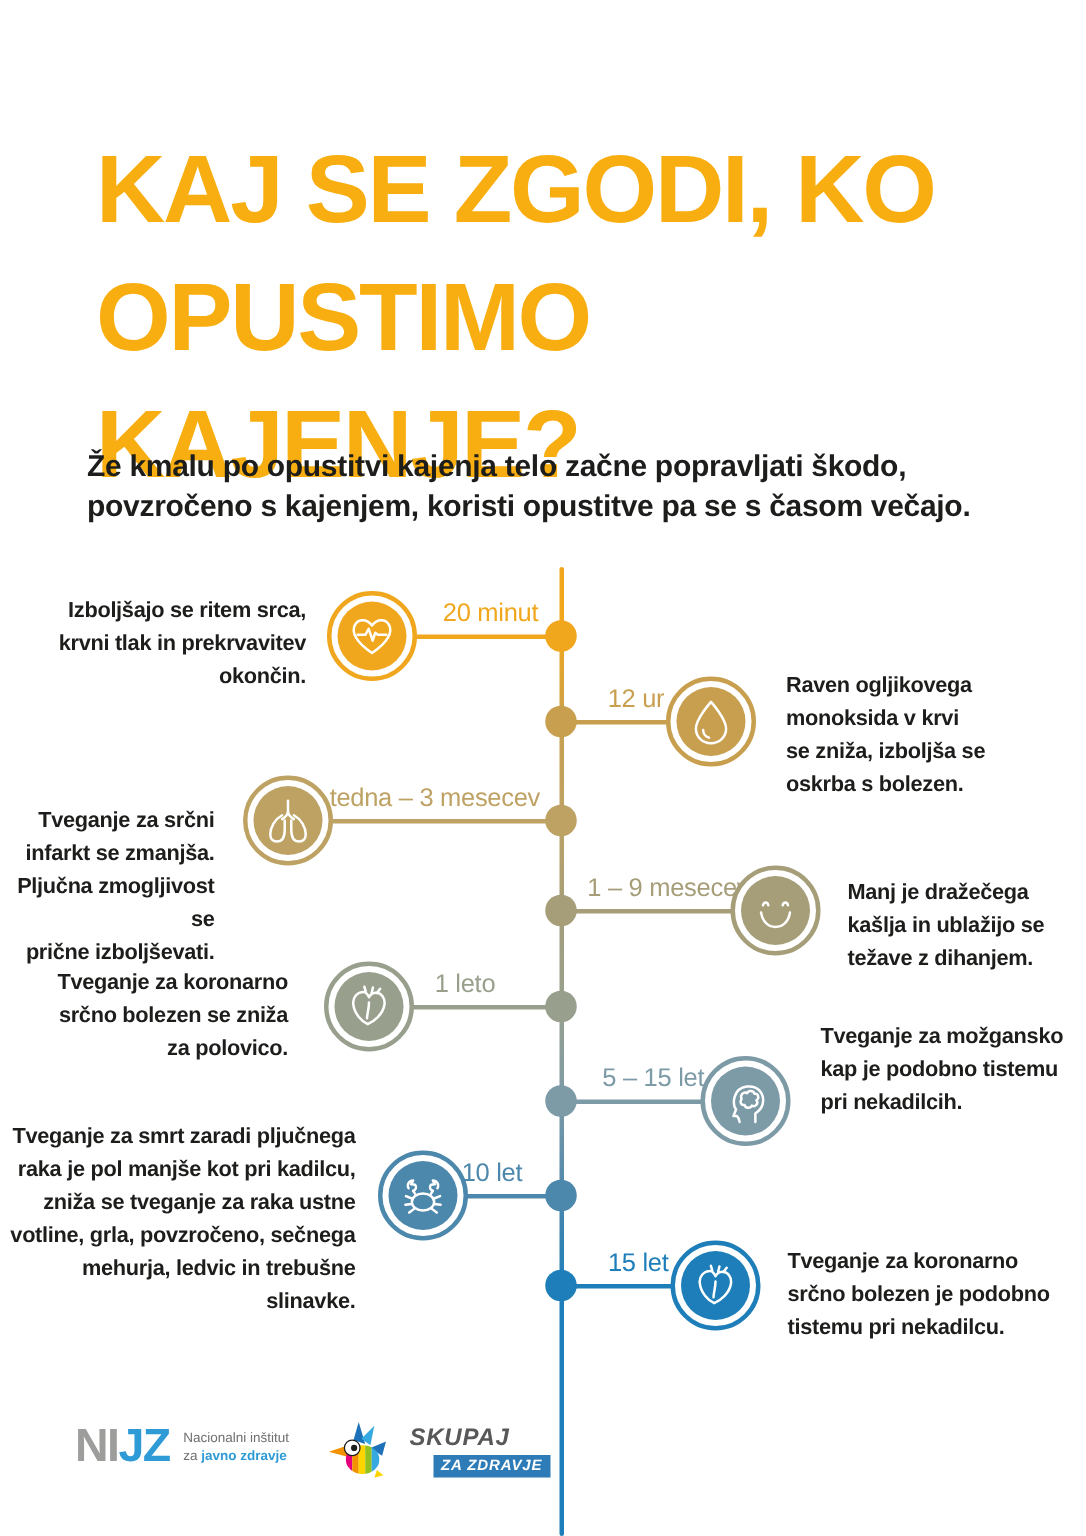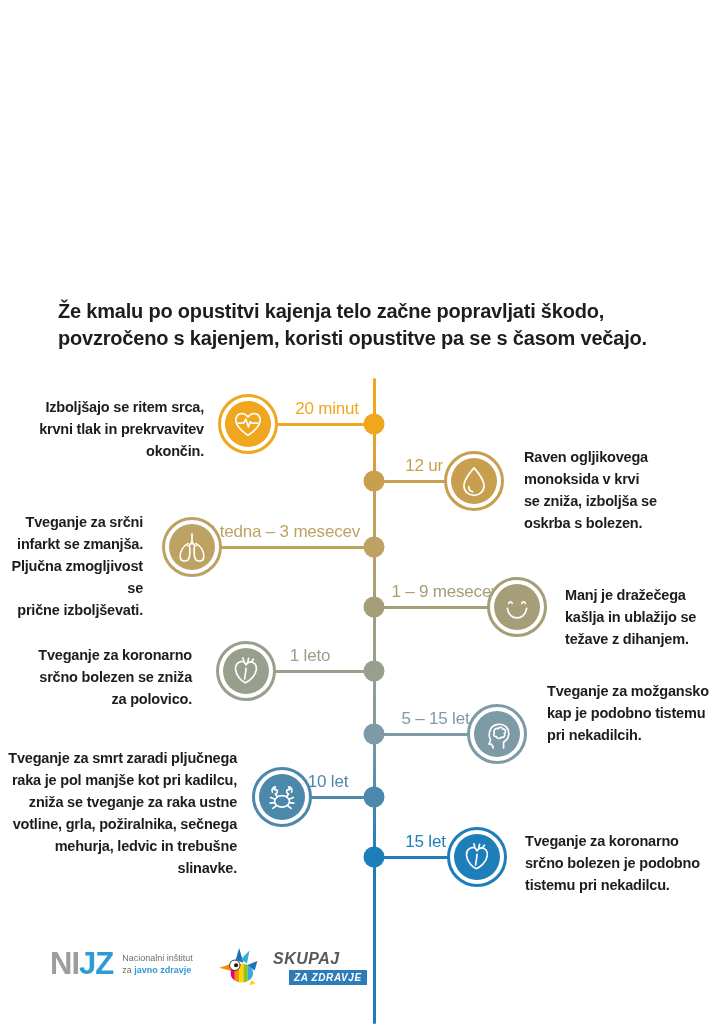--- a/index.html
+++ b/index.html
@@ -55,21 +55,21 @@
   .i1 .lbl{left:264px;width:126px;top:399px}
   .i1 .icon-circle{left:248px;top:424px}
   .i1 .txt{right:520px;top:396px}
   .i2 .dot{top:481px}.i2 .conn{left:374px;top:479.5px;width:100px}
   .i2 .lbl{left:374px;width:100px;top:456px}
   .i2 .icon-circle{left:474px;top:481px}
   .i2 .txt{left:524px;top:446px}
   .i3 .dot{top:547px}.i3 .conn{left:192px;top:545.5px;width:182px}
   .i3 .lbl{left:192px;width:182px;top:522px}
   .i3 .icon-circle{left:192px;top:547px}
-  .i3 .txt{right:581px;top:511px}
+  .i3 .txt{right:581px;top:536px}
   .i4 .dot{top:607px}.i4 .conn{left:374px;top:605.5px;width:143px}
   .i4 .lbl{left:374px;width:143px;top:582px}
   .i4 .icon-circle{left:517px;top:607px}
   .i4 .txt{left:565px;top:584px}
   .i5 .dot{top:671px}.i5 .conn{left:246px;top:669.5px;width:128px}
   .i5 .lbl{left:246px;width:128px;top:646px}
   .i5 .icon-circle{left:246px;top:671px}
   .i5 .txt{right:532px;top:644px}
   .i6 .dot{top:734px}.i6 .conn{left:374px;top:732.5px;width:123px}
   .i6 .lbl{left:374px;width:123px;top:709px}
@@ -93,20 +93,24 @@
   .skupaj-col{display:flex;flex-direction:column;gap:2px;font-style:italic;}
   .skupaj-l1{font-size:16px;font-weight:bold;color:#58585A;letter-spacing:0.5px;}
   .skupaj-l2{font-size:10px;font-weight:bold;color:#ffffff;background:#2D7CB8;
     padding:2px 5px;letter-spacing:0.6px;width:max-content;margin-left:16px;}
 </style>
 </head>
 <body>
 
 <div id="page">
 
+  <div class="title" style="--title-c: #F8AE10;">
+    <div>KAJ SE ZGODI, KO</div>
+    <div>OPUSTIMO KAJENJE?</div>
+  </div>
 
   <div class="intro">Že kmalu po opustitvi kajenja telo začne popravljati škodo,
 povzročeno s kajenjem, koristi opustitve pa se s časom večajo.</div>
 
   <div class="tl-line"></div>
 
   <div class="i1" style="--c: #F0A71D;">
     <div class="conn"></div>
     <div class="dot"></div>
     <div class="lbl">20 minut</div>
@@ -225,21 +229,21 @@
           <path d="M13 18.5 C11.5 15.5 13.5 12.5 16.5 12.5 L15 15.5 L18 15.8 C19.5 17.5 18.5 20 16.5 20.5"></path>
           <path d="M35 18.5 C36.5 15.5 34.5 12.5 31.5 12.5 L33 15.5 L30 15.8 C28.5 17.5 29.5 20 31.5 20.5"></path>
           <path d="M16 26.5 L11 24.5 M15.5 30.5 L10.5 31 M17.5 34 L13.5 37"></path>
           <path d="M32 26.5 L37 24.5 M32.5 30.5 L37.5 31 M30.5 34 L34.5 37"></path>
         </svg>
       </div>
     </div>
     <div class="txt left">Tveganje za smrt zaradi pljučnega
 raka je pol manjše kot pri kadilcu,
 zniža se tveganje za raka ustne
-votline, grla, požiralnika, sečnega
+votline, grla, povzročeno, sečnega
 mehurja, ledvic in trebušne slinavke.</div>
   </div>
 
   <div class="i8" style="--c: #1E7EB9;">
     <div class="conn"></div>
     <div class="dot"></div>
     <div class="lbl">15 let</div>
     <div class="icon-circle">
       <div class="icon-inner">
         <svg viewBox="0 0 48 48">

